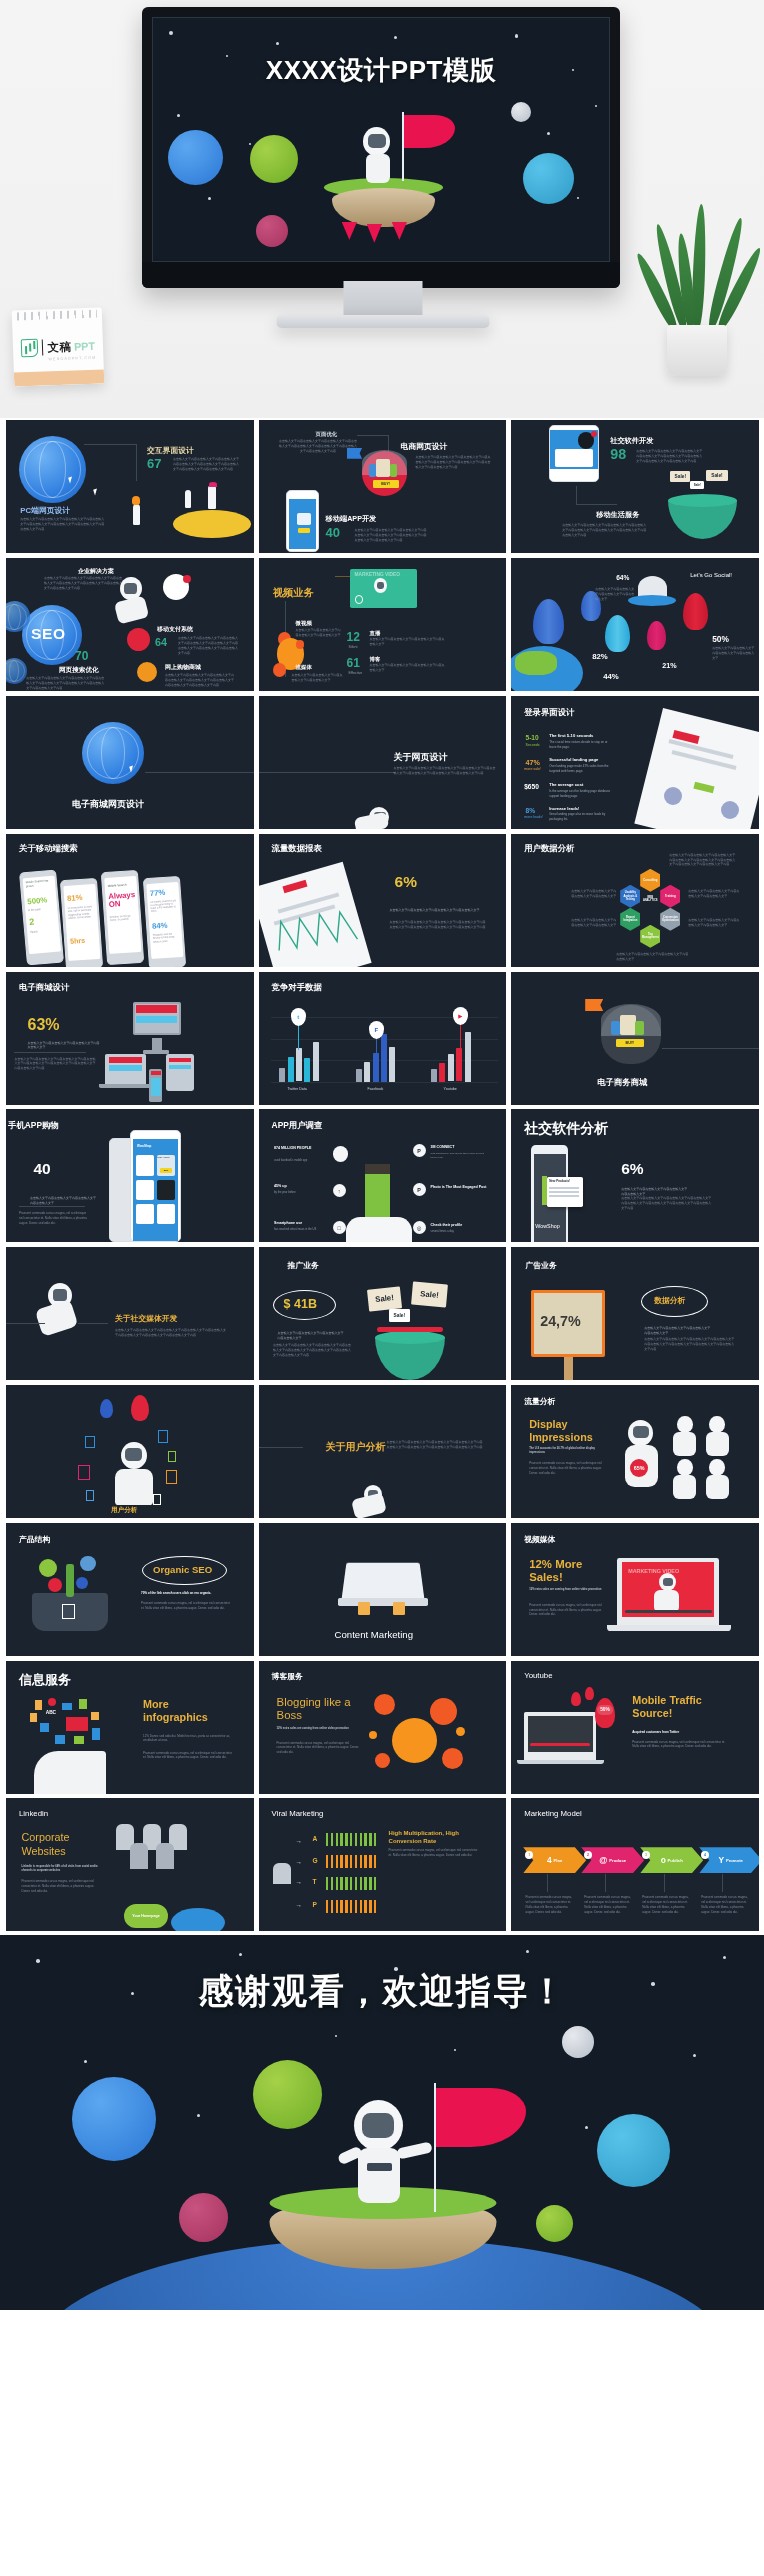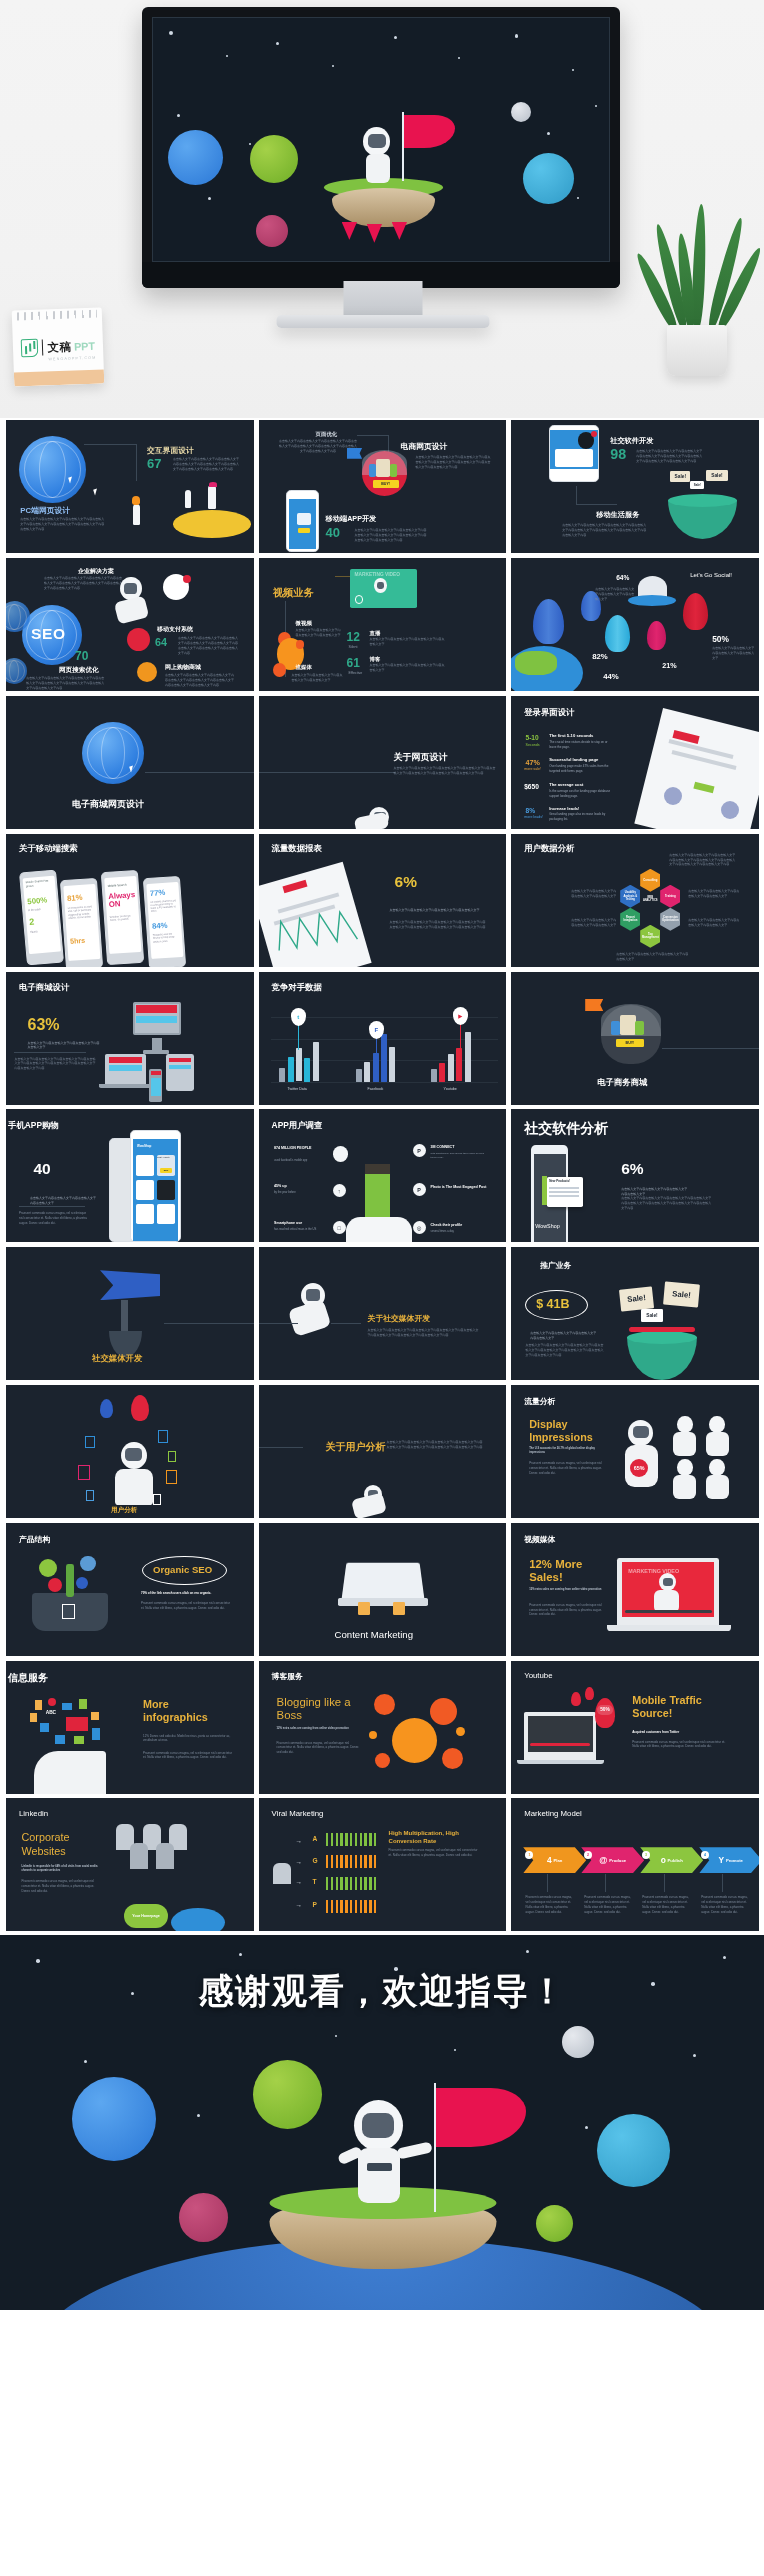--- a/index.html
+++ b/index.html
@@ -192,20 +192,21 @@
           <div style="position:absolute;left:214px;top:206px;width:15.5px;height:19px;background:#e8134f;clip-path:polygon(0 0,100% 0,50% 100%);"></div>
           <div style="position:absolute;left:239px;top:204px;width:15.5px;height:18px;background:#e8134f;clip-path:polygon(0 0,100% 0,50% 100%);"></div>
 
           <div class="astro-head" style="left:210px;top:109px;width:27.5px;height:29px;"></div>
           <div class="astro-vis" style="left:215px;top:116px;width:18px;height:14.3px;border-radius:4.8px;"></div>
           <div style="position:absolute;left:213px;top:136px;width:24px;height:29px;background:#f1f3f5;border-radius:6px;"></div>
 
           <div class="flagpole" style="left:249px;top:94px;height:69px;"></div>
           <div class="flag" style="left:251px;top:97px;width:51px;height:33px;border-radius:0 40% 60% 0;"></div>
         </div>
+        <div class="hero-title">XXXX设计PPT模版</div>
       </div>
       <div class="chinrest"></div>
     </div>
     <div class="stand-neck"></div>
     <div class="stand-base"></div>
 
     <div class="plant">
       <span class="leaf" style="left:45px;height:125px;transform:rotate(2deg);"></span>
       <span class="leaf" style="left:32px;height:108px;transform:rotate(-14deg);"></span>
       <span class="leaf" style="left:59px;height:115px;transform:rotate(15deg);"></span>
@@ -592,27 +593,20 @@
       <div class="sq" style="left:38px;top:78px;width:30px;height:1.2px;background:#c7cfd8;"></div>
       <div class="sq" style="left:38px;top:82px;width:30px;height:1.2px;background:#c7cfd8;"></div>
       <div class="sq" style="left:38px;top:86px;width:30px;height:1.2px;background:#c7cfd8;"></div>
       <div class="sq" style="left:31px;top:67px;width:4.8px;height:29px;background:#8cc63f;"></div>
       <div style="position:absolute;left:24px;top:114px;font-size:5.4px;color:#fff;">WowShop</div>
       <div class="s-big" style="left:110px;top:51px;font-size:15.5px;color:#fff;">6%</div>
       <div class="lorem" style="left:110px;top:78px;width:66px;color:#9aa6b5;">点击输入文字内容点击输入文字内容点击输入文字内容点击输入文字</div>
       <div class="lorem" style="left:110px;top:87px;width:90px;">点击输入文字内容点击输入文字内容点击输入文字内容点击输入文字内容点击输入文字内容点击输入文字内容点击输入文字内容点击输入文字内容</div>
     </div>
 
-    <div class="slide">
-      <div style="position:absolute;left:94px;top:23px;width:60px;height:30px;background:#2f5fc4;clip-path:polygon(0 0,100% 14%,100% 86%,0 100%,22% 50%);"></div>
-      <div style="position:absolute;left:115px;top:53px;width:7.2px;height:33px;background:#4a5562;"></div>
-      <div style="position:absolute;left:103px;top:84px;width:33px;height:26px;background:#3b4754;border-radius:0 0 50% 50%/0 0 100% 100%;"></div>
-      <div class="rule" style="left:158px;top:76px;width:94px;height:0.6px;"></div>
-      <div class="s-title" style="left:86px;top:106px;font-size:8.4px;color:#e8b23c;">社交媒体开发</div>
-    </div>
 
     <div class="slide">
       <div class="astro-head" style="left:42px;top:36px;width:24px;height:25px;"></div>
       <div class="astro-vis" style="left:47px;top:42px;width:14.3px;height:12px;border-radius:3.6px;"></div>
       <div style="position:absolute;left:32px;top:57px;width:37px;height:27.5px;background:#f1f3f5;border-radius:7.2px;transform:rotate(-18deg);"></div>
       <div class="rule" style="left:0;top:76px;width:39px;height:0.6px;"></div>
       <div class="rule" style="left:72px;top:76px;width:30px;height:0.6px;"></div>
       <div class="s-title" style="left:109px;top:66px;font-size:7.8px;color:#e8b23c;">关于社交媒体开发</div>
       <div class="lorem" style="left:109px;top:81px;width:112px;">点击输入文字内容点击输入文字内容点击输入文字内容点击输入文字内容点击输入文字内容点击输入文字内容点击输入文字内容点击输入文字内容</div>
     </div>
@@ -624,20 +618,30 @@
       <div class="lorem" style="left:19px;top:84px;width:66px;color:#9aa6b5;">点击输入文字内容点击输入文字内容点击输入文字内容点击输入文字</div>
       <div class="lorem" style="left:14.3px;top:96px;width:78px;">点击输入文字内容点击输入文字内容点击输入文字内容点击输入文字内容点击输入文字内容点击输入文字内容点击输入文字内容点击输入文字内容</div>
       <div class="tag" style="left:109px;top:41px;width:33px;height:21.5px;font-size:7.8px;transform:rotate(-6deg);">Sale!</div>
       <div class="tag" style="left:153px;top:36px;width:35px;height:23px;font-size:7.8px;transform:rotate(5deg);">Sale!</div>
       <div class="tag" style="left:130px;top:62px;width:21.5px;height:13px;font-size:4.8px;background:#fff;">Sale!</div>
       <div style="position:absolute;left:116px;top:90px;width:70px;height:43px;border-radius:0 0 50% 50%/0 0 100% 100%;background:#2fa98a;"></div>
       <div style="position:absolute;left:116px;top:84px;width:70px;height:13px;border-radius:50%;background:#35bb97;"></div>
       <div style="position:absolute;left:118px;top:80px;width:66px;height:4.8px;background:#e0243c;border-radius:3.6px;"></div>
     </div>
 
+    <div class="slide">
+      <div class="s-title" style="left:14.3px;top:13px;font-size:7.8px;color:#fff;">广告业务</div>
+      <div style="position:absolute;left:20.3px;top:43px;width:74px;height:67px;background:#ddd3b6;border:3px solid #f47920;border-radius:1.8px;"></div>
+      <div class="s-big" style="left:29px;top:66px;font-size:14.3px;color:#3a3a3a;">24,7%</div>
+      <div style="position:absolute;left:53px;top:110px;width:8.4px;height:23px;background:#caa16b;"></div>
+      <div style="position:absolute;left:130px;top:39px;width:67px;height:31px;border:1.2px solid #fff;border-radius:50%;"></div>
+      <div class="s-title" style="left:143px;top:48px;font-size:7.8px;color:#e8b23c;">数据分析</div>
+      <div class="lorem" style="left:133px;top:79px;width:66px;color:#9aa6b5;">点击输入文字内容点击输入文字内容点击输入文字内容点击输入文字</div>
+      <div class="lorem" style="left:133px;top:90px;width:90px;">点击输入文字内容点击输入文字内容点击输入文字内容点击输入文字内容点击输入文字内容点击输入文字内容点击输入文字内容点击输入文字内容</div>
+    </div>
 
     <div class="slide">
       <div class="balloon" style="left:94px;top:14.3px;width:13px;height:19px;background:#2f5fc4;"></div>
       <div class="balloon" style="left:125px;top:9.6px;width:18px;height:26px;background:#e0243c;"></div>
       <div class="astro-head" style="left:115px;top:57px;width:26px;height:27.5px;"></div>
       <div class="astro-vis" style="left:119px;top:63px;width:16.7px;height:13px;border-radius:4.2px;"></div>
       <div style="position:absolute;left:109px;top:84px;width:38px;height:36px;background:#f1f3f5;border-radius:8.4px 8.4px 3.6px 3.6px;"></div>
       <div class="sq" style="left:79px;top:51px;width:9.6px;height:12px;border:1.2px solid #2f8fd8;"></div>
       <div class="sq" style="left:152px;top:45px;width:9.6px;height:13px;border:1.2px solid #2f8fd8;"></div>
       <div class="sq" style="left:162px;top:66px;width:8.4px;height:10.8px;border:1.2px solid #8cc63f;"></div>
@@ -708,21 +712,21 @@
       <div class="screen-red" style="left:111px;top:39px;width:92px;height:55px;"></div>
       <div style="position:absolute;left:117px;top:45px;font-size:5.4px;font-weight:bold;color:rgba(255,255,255,.55);">MARKETING VIDEO</div>
       <div class="astro-head" style="left:148px;top:50px;width:16.7px;height:18px;"></div>
       <div class="astro-vis" style="left:152px;top:55px;width:10.2px;height:8.4px;border-radius:3px;"></div>
       <div style="position:absolute;left:143px;top:67px;width:25px;height:23px;background:#f1f3f5;border-radius:6px;"></div>
       <div style="position:absolute;left:114px;top:87px;width:87px;height:3.6px;background:#3a3f45;border-radius:1.8px;"></div>
       <div style="position:absolute;left:96px;top:102px;width:124px;height:6px;background:#e2e6ea;border-radius:0 0 3.6px 3.6px;"></div>
     </div>
 
     <div class="slide">
-      <div class="s-title" style="left:2px;top:10.8px;font-size:10px;color:#fff;">信息服务</div>
+      <div class="s-title" style="left:13px;top:10.8px;font-size:13px;color:#fff;">信息服务</div>
       <div style="position:absolute;left:23px;top:36px;width:90px;height:60px;">
         <div class="sq" style="left:6px;top:3.6px;width:7.2px;height:9.6px;background:#f3b14d;"></div>
         <div class="sq" style="left:19px;top:1.2px;width:8.4px;height:8.4px;background:#e0243c;border-radius:50%;"></div>
         <div class="sq" style="left:33px;top:6px;width:9.6px;height:7.2px;background:#2f8fd8;"></div>
         <div style="position:absolute;left:16.7px;top:13px;font-size:4.8px;font-weight:bold;color:#fff;">ABC</div>
         <div class="sq" style="left:50px;top:2.4px;width:8.4px;height:9.6px;background:#8cc63f;"></div>
         <div class="sq" style="left:37px;top:20.3px;width:21.5px;height:14.3px;background:#e0243c;"></div>
         <div class="sq" style="left:62px;top:15.5px;width:8.4px;height:8.4px;background:#f3b14d;"></div>
         <div class="sq" style="left:10.8px;top:26px;width:9.6px;height:9.6px;background:#2f8fd8;"></div>
         <div class="sq" style="left:26px;top:38px;width:9.6px;height:9.6px;background:#2f8fd8;"></div>

